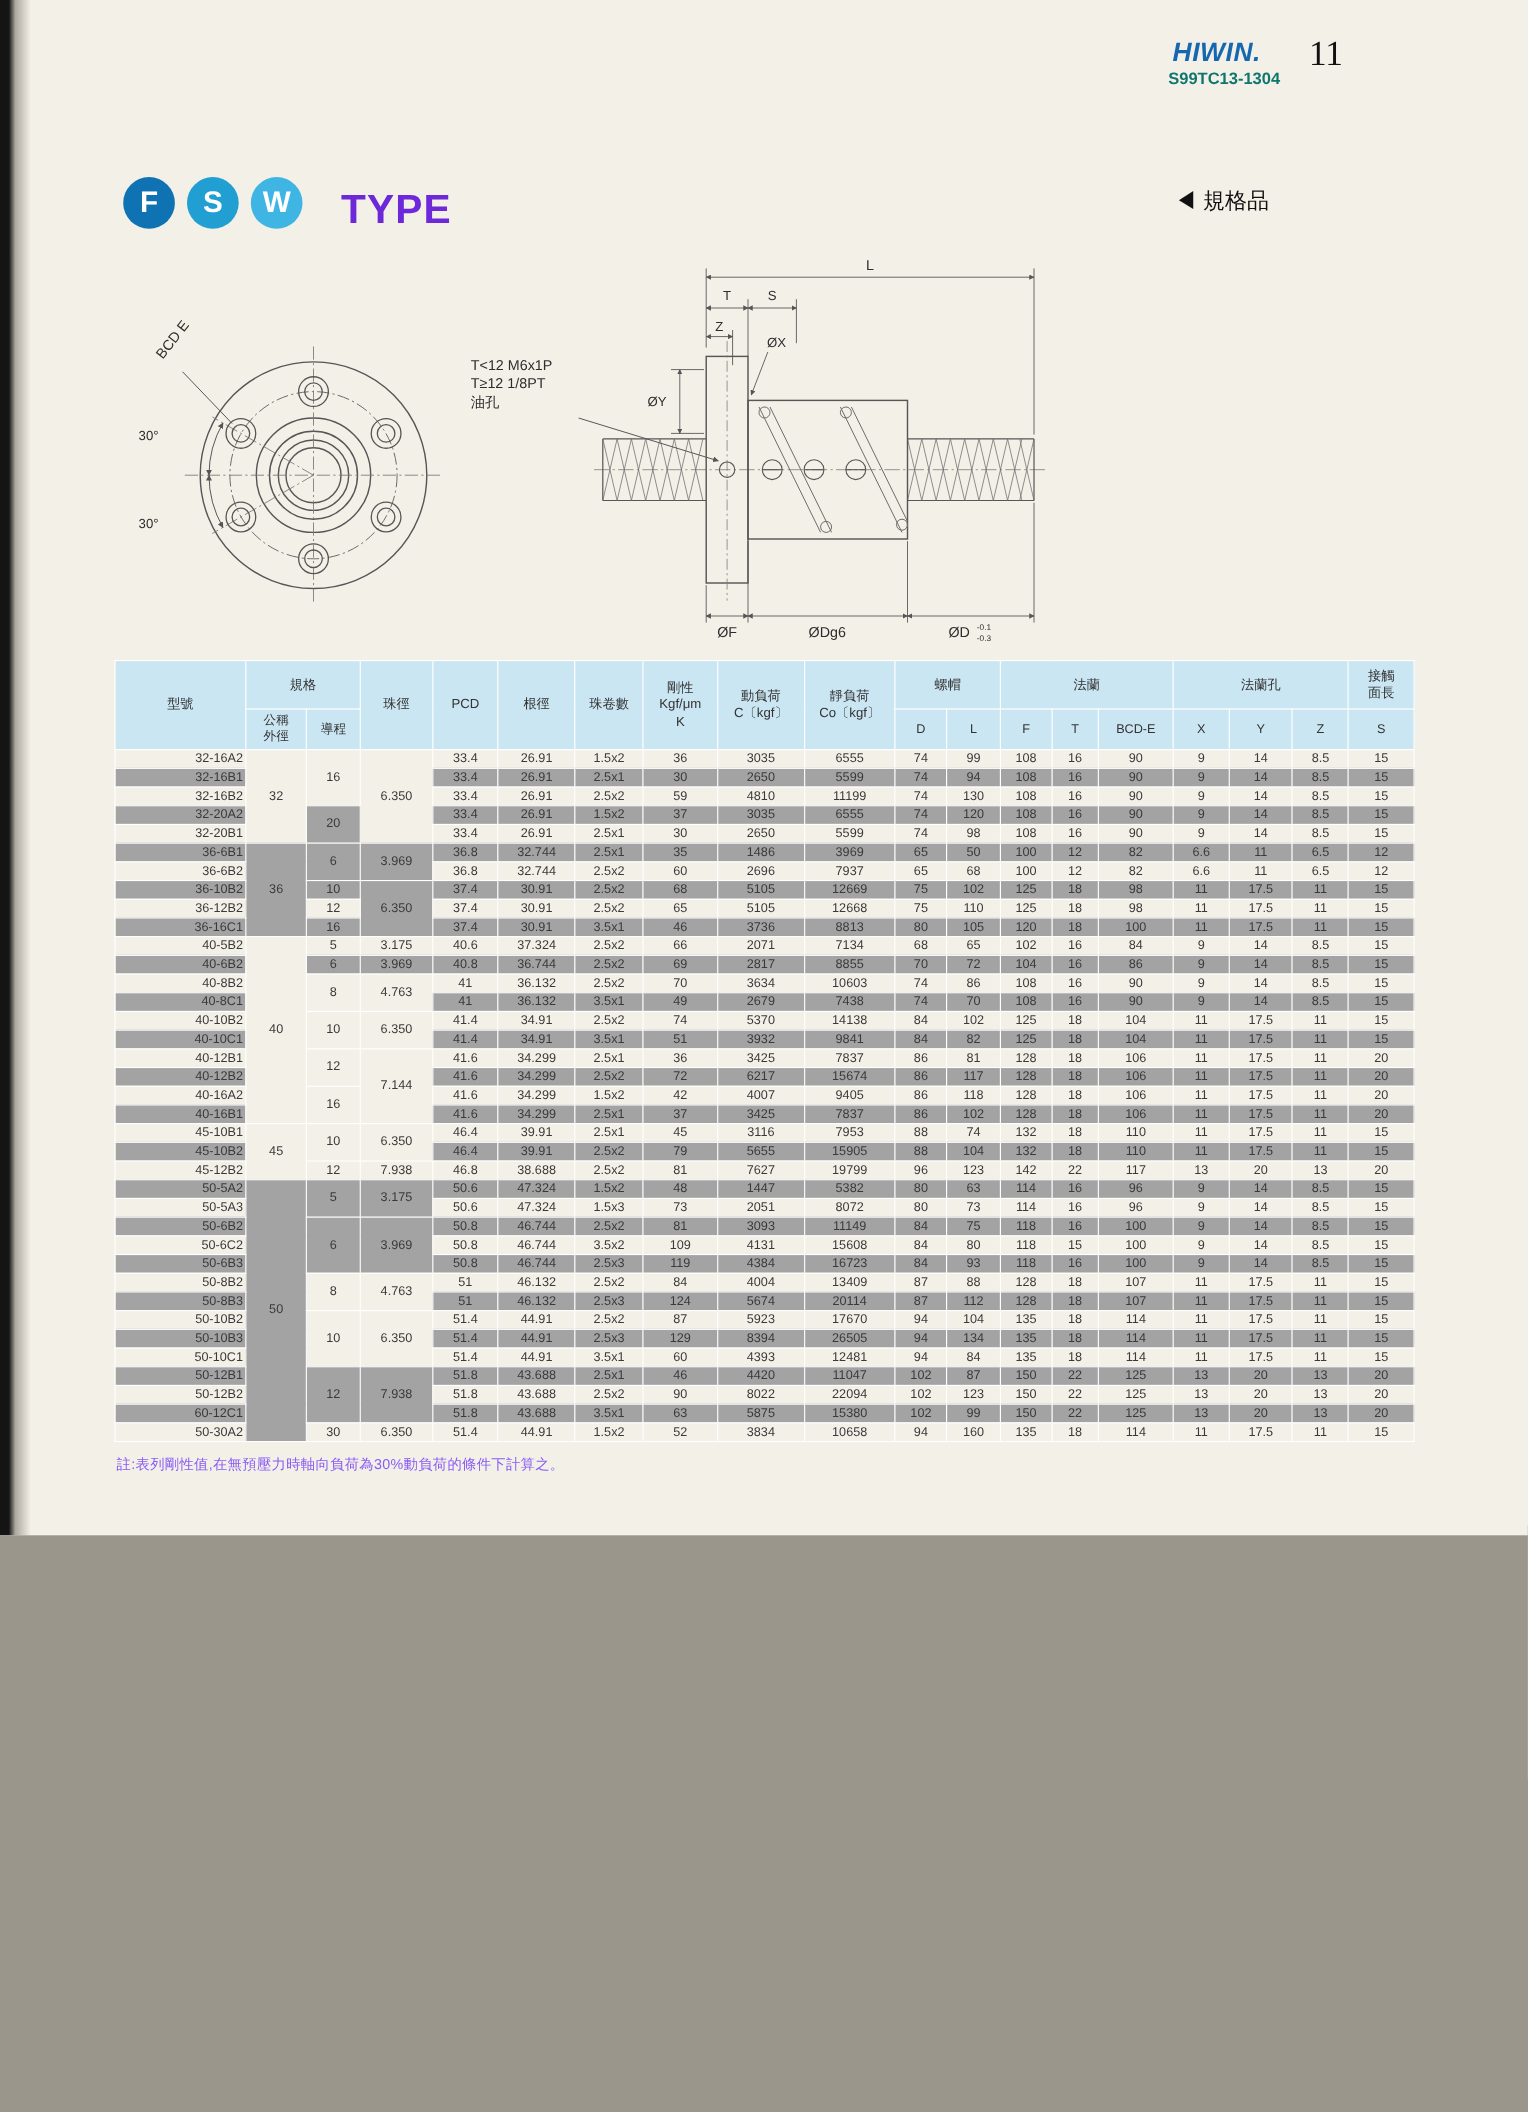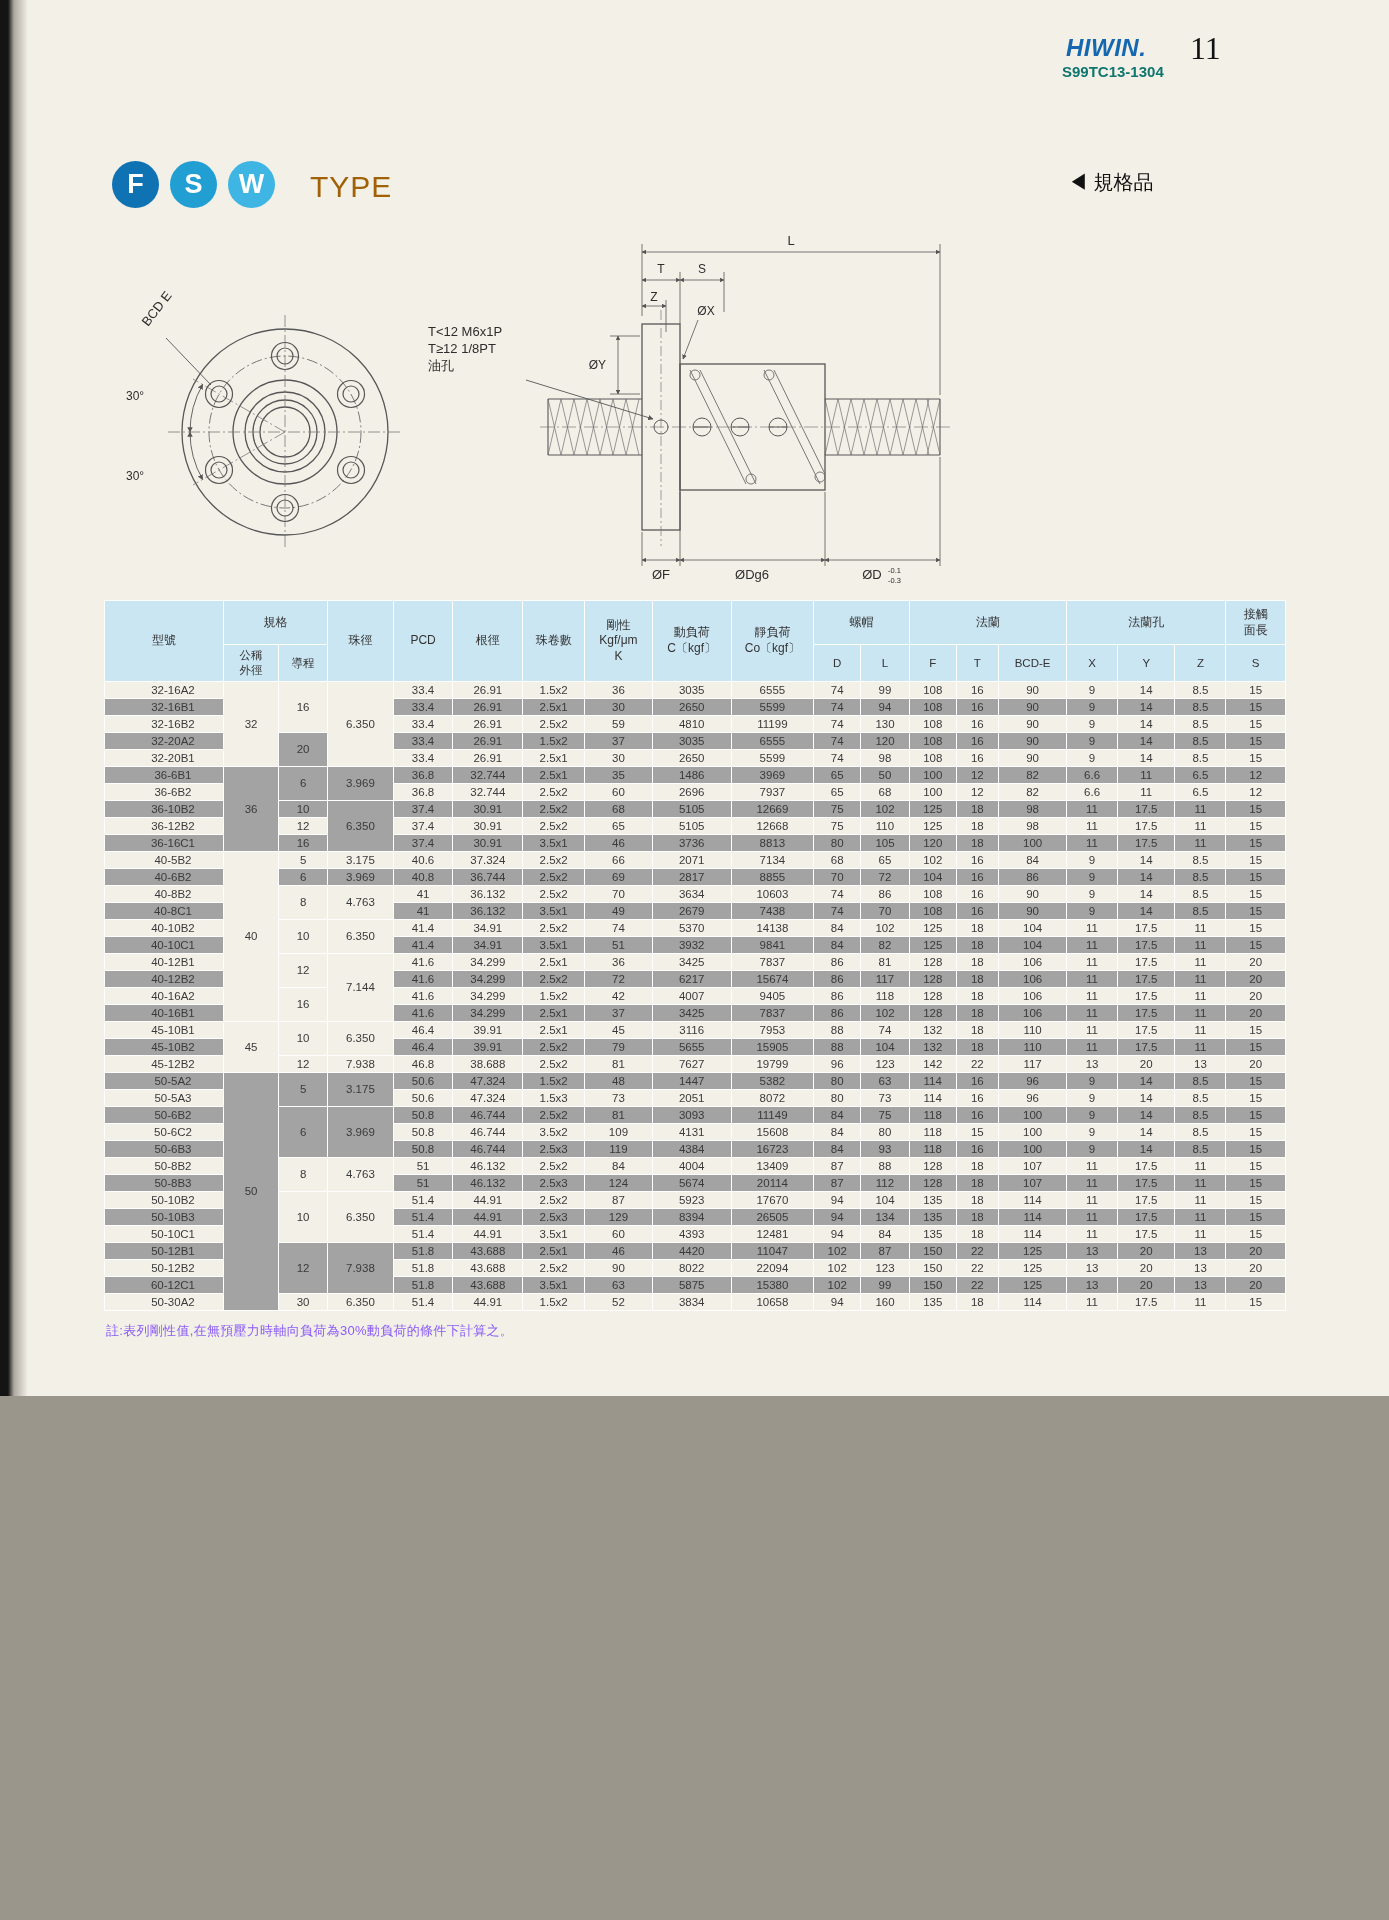--- a/index.html
+++ b/index.html
@@ -11,37 +11,37 @@
   
   .brand{position:absolute;left:1066px;top:34px;font-size:24px;font-weight:bold;font-style:italic;
          color:#1568af;letter-spacing:.5px}
   .doc-code{position:absolute;left:1062px;top:63px;font-size:15px;font-weight:bold;color:#0f766e}
   .page-num{position:absolute;left:1190px;top:30px;font-size:32px;font-family:"Liberation Serif",serif;color:#111}
   
   .title-letters{position:absolute;left:112px;top:161px;display:flex;gap:11px}
   .circle{width:47px;height:47px;border-radius:50%;color:#fff;font-size:27px;font-weight:bold;
           display:flex;align-items:center;justify-content:center}
   .c-f{background:#0f72b3}.c-s{background:#219fd3}.c-w{background:#3eb5e2}
-  .type-label{position:absolute;left:310px;top:170px;font-size:30px;font-weight:normal;color:#a16207;letter-spacing:1px}
+  .type-label{position:absolute;left:310px;top:170px;font-size:37px;font-weight:bold;color:#6d28d9;letter-spacing:1px}
   .spec-tag{position:absolute;left:1068px;top:169px;font-size:20px;color:#111}
   
   .front-svg{position:absolute;left:110px;top:272px}
   .side-svg{position:absolute;left:440px;top:212px}
   .oil-note{position:absolute;left:428px;top:324px;font-size:13px;color:#2d2d2d;line-height:1.3;z-index:2}
   svg text{font-family:"Liberation Sans",sans-serif;fill:#2d2d2d}
   
   .spec-table{position:absolute;left:104px;top:600px;width:1182px;border-collapse:collapse;table-layout:fixed}
   .spec-table th,.spec-table td{border:1px solid #fff;font-weight:normal;text-align:center;
         color:#3a3a3a;font-size:11.5px;line-height:1.25;padding:0 2px;vertical-align:middle}
   .spec-table thead th{background:#cbe6f3;font-size:12px;color:#333;padding:3px 2px}
   .spec-table thead tr.h1 th{height:44px}
   .spec-table thead tr.h2 th{height:30px;font-size:11.5px}
   .spec-table tbody td{height:17px}
   .spec-table tbody tr.stripe{background:#a3a3a3}
-  .spec-table td.model{text-align:center;padding-left:20px}
+  .spec-table td.model{text-align:right;padding-left:20px}
   .hline{display:block;line-height:1.3}
   
   .note{position:absolute;left:106px;top:1322px;font-size:13px;color:#8b5cf6;letter-spacing:.3px}
 </style>
 </head>
 <body>
 
 <div class="page">
   <div class="scan-edge"></div>
 

